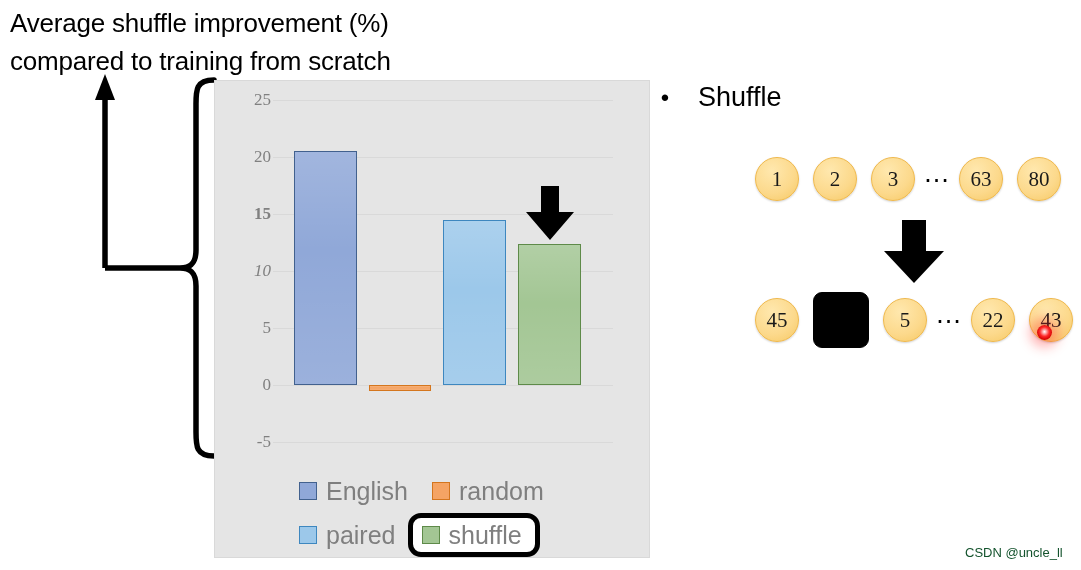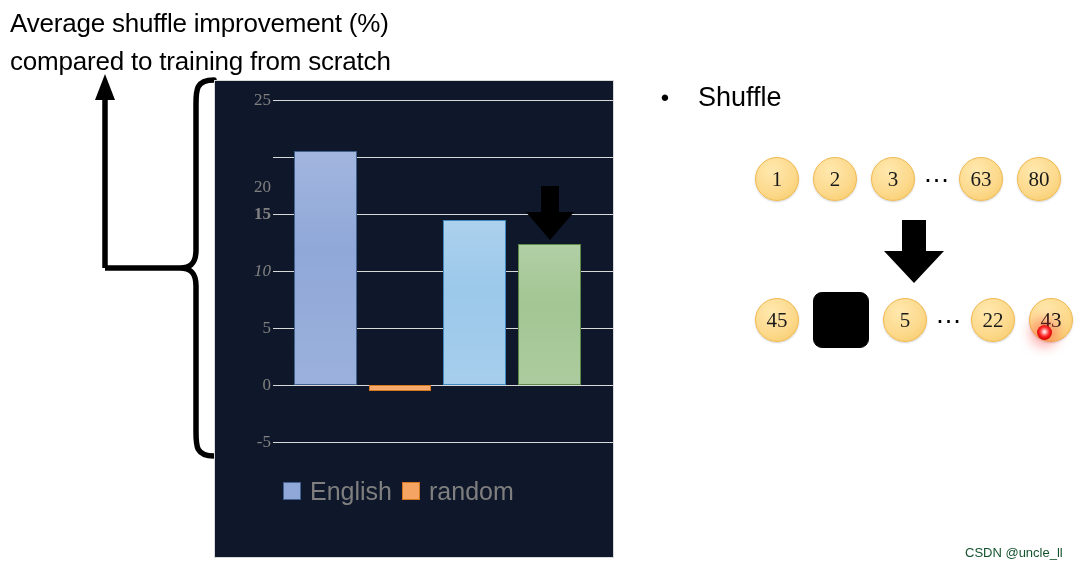--- a/index.html
+++ b/index.html
@@ -37,23 +37,23 @@
     width: 140px;
     height: 395px;
     pointer-events: none;
   }
 
   
   #chart-panel {
     position: absolute;
     left: 214px;
     top: 80px;
-    width: 400px;
+    width: 436px;
     height: 478px;
-    background: #0f172a;
+    background: #e5e5e5;
     border: 1px solid #d9d9d9;
     box-sizing: border-box;
   }
   #plot-area {
     position: absolute;
     left: 0;
     top: 0;
     width: 412px;
     height: 380px;
   }
@@ -94,21 +94,21 @@
   
   #legend {
     position: absolute;
     left: 0;
     top: 388px;
     width: 412px;
     height: 90px;
   }
   .legend-row {
     position: absolute;
-    left: 0;
+    left: 16px;
     width: 412px;
     height: 44px;
     display: flex;
   }
   .legend-item {
     display: flex;
     align-items: center;
     box-sizing: border-box;
   }
   .legend-swatch {
@@ -255,21 +255,21 @@
 
     <div class="gridline" style="top:19px;"></div>
     <div class="gridline" style="top:76px;"></div>
     <div class="gridline" style="top:133px;"></div>
     <div class="gridline" style="top:190px;"></div>
     <div class="gridline" style="top:247px;"></div>
     <div class="gridline" style="top:304px;"></div>
     <div class="gridline" style="top:361px;"></div>
 
     <div class="ytick" style="top:19px;">25</div>
-    <div class="ytick" style="top:76px;margin-top:30px;">20</div>
+    <div class="ytick" style="top:76px;">20</div>
     <div class="ytick" style="top:133px;font-weight:bold;">15</div>
     <div class="ytick" style="top:190px;font-style:italic;">10</div>
     <div class="ytick" style="top:247px;">5</div>
     <div class="ytick" style="top:304px;">0</div>
     <div class="ytick" style="top:361px;">-5</div>
 
     <div class="bar" style="left:79px; width:63px; top:70px; height:234px; background:#90A8D8; border:1px solid #42618E;">
       <div class="bar-inner-sheen"></div>
     </div>
 
@@ -293,26 +293,36 @@
 
   </div>
 
   <div id="legend">
 
     <div class="legend-row" style="top:0px; padding-left:68px;">
       <div class="legend-item">
         <span class="legend-swatch" style="background:#90A8D8; border-color:#42618E;"></span>
         <span class="legend-label">English</span>
       </div>
-      <div class="legend-item" style="margin-left:10px;">
+      <div class="legend-item" style="margin-left:24px;">
         <span class="legend-swatch" style="background:#F5A464; border-color:#D4761E;"></span>
         <span class="legend-label">random</span>
       </div>
     </div>
 
+    <div class="legend-row" style="top:44px; padding-left:68px;">
+      <div class="legend-item">
+        <span class="legend-swatch" style="background:#9CC8EA; border-color:#3E87BF;"></span>
+        <span class="legend-label">paired</span>
+      </div>
+      <div class="legend-item highlighted" style="margin-left:12px;">
+        <span class="legend-swatch" style="background:#A3C694; border-color:#5E8A49;"></span>
+        <span class="legend-label">shuffle</span>
+      </div>
+    </div>
 
   </div>
 </div>
 
 <div id="right-panel">
 
   <div id="bullet-row">
     <span id="bullet-dot">•</span>
     <span id="bullet-text">Shuffle</span>
   </div>

